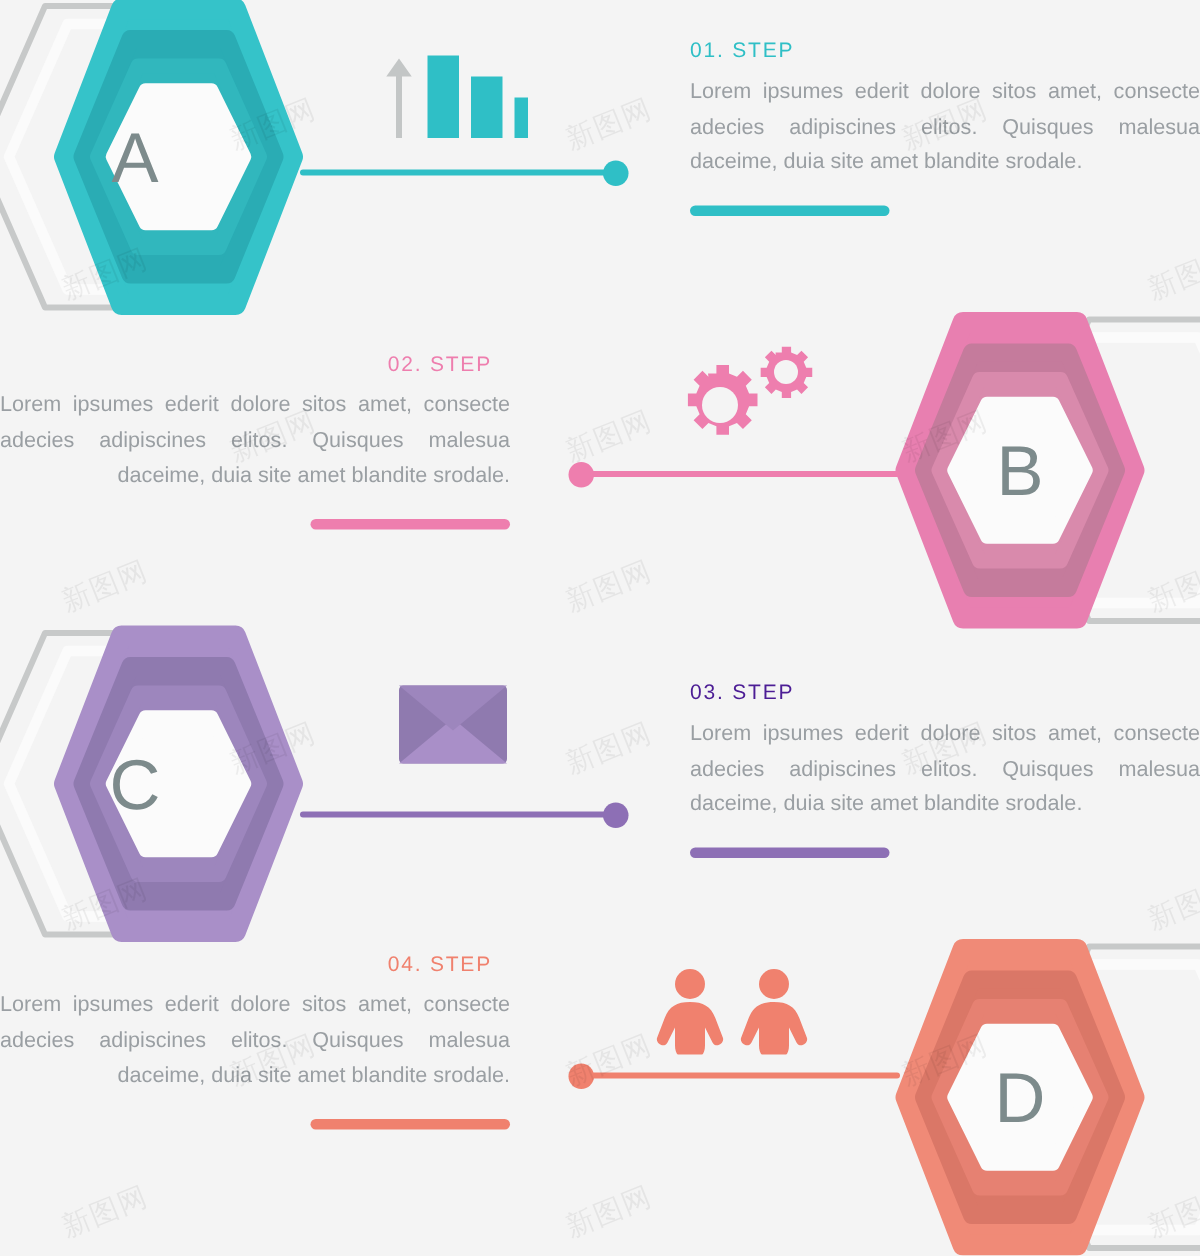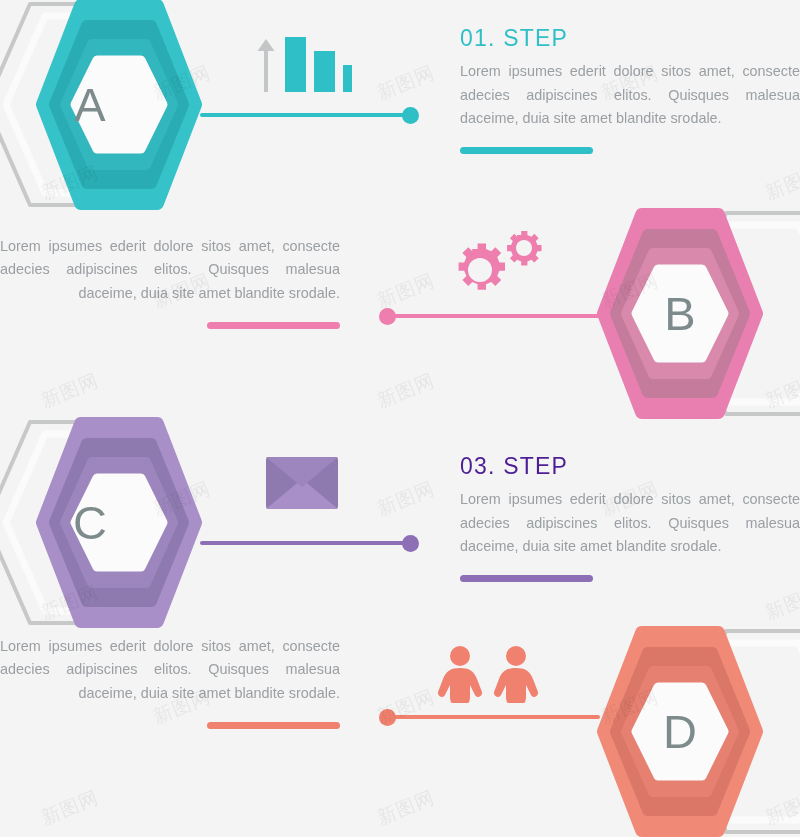--- a/index.html
+++ b/index.html
@@ -80,21 +80,21 @@
 
   
   .txt {
     position: absolute;
     width: 340px;
   }
   .txt.onright { left: 460px; top: 26px; }
   .txt.onleft  { left: 0px;   top: 26px; }
 
   .step-title {
-    font-size: 23px;
+    font-size: 14px;
     letter-spacing: 1.2px;
     font-weight: 400;
     margin: 0 12px 9px 0;
     line-height: 1.1;
   }
   .step-body {
     font-size: 14.4px;
     line-height: 1.62;
     color: #9a9fa3;
     margin: 0;
@@ -223,20 +223,21 @@
                    l-4.0 1.7 l0 4.0 l-6.2 0 l0 -4.0
                    l-4.0 -1.7 l-2.9 2.9 l-4.4 -4.4 l2.9 -2.9
                    l-1.7 -4.0 l-4.0 0 l0 -6.2 l4.0 0
                    l1.7 -4.0 l-2.9 -2.9 l4.4 -4.4 l2.9 2.9 Z"></path>
         </g>
         <circle cx="90" cy="17" r="8" fill="#f4f4f4"></circle>
       </svg>
     </div>
 
     <div class="txt onleft">
+      <p class="step-title" style="color: rgb(238, 126, 174);">02. STEP</p>
       <p class="step-body" style="color: rgb(154, 159, 163);">Lorem ipsumes ederit dolore sitos amet, consecte adecies adipiscines elitos. Quisques malesua daceime, duia site amet blandite srodale.</p>
       <div class="underbar" style="background: rgb(238, 126, 174);"></div>
     </div>
   </div>
 
   <div class="row r3">
 
     <div class="hexwrap left">
       <svg class="outline-svg" width="260" height="209" viewBox="0 0 260 209">
         <path d="M108 4 L196 4 L240 104.5 L196 205 L108 205 L64 104.5 Z" fill="none" stroke="#c7c9c9" stroke-width="4" stroke-linejoin="round" stroke-linecap="round" transform="translate(-38,0)"></path>
@@ -293,20 +294,21 @@
           <path d="M23 23 c-9 0 -14 3 -17 11 l-5 13 c-1 4 5 7 7 3 l5 -10 l0 12 c0 7 4 9 10 9 c6 0 10 -2 10 -9 l0 -12 l5 10 c2 4 8 1 7 -3 l-5 -13 c-3 -8 -8 -11 -17 -11 Z"></path>
         </g>
         <g fill="#f0816e">
           <circle cx="79" cy="11" r="10"></circle>
           <path d="M79 23 c-9 0 -14 3 -17 11 l-5 13 c-1 4 5 7 7 3 l5 -10 l0 12 c0 7 4 9 10 9 c6 0 10 -2 10 -9 l0 -12 l5 10 c2 4 8 1 7 -3 l-5 -13 c-3 -8 -8 -11 -17 -11 Z"></path>
         </g>
       </svg>
     </div>
 
     <div class="txt onleft" style="top:8px;">
+      <p class="step-title" style="color: rgb(240, 129, 110);">04. STEP</p>
       <p class="step-body" style="color: rgb(154, 159, 163);">Lorem ipsumes ederit dolore sitos amet, consecte adecies adipiscines elitos. Quisques malesua daceime, duia site amet blandite srodale.</p>
       <div class="underbar" style="background: rgb(240, 129, 110);"></div>
     </div>
   </div>
 
   <div class="wm" style="left:152px;  top:70px;">新图网</div>
   <div class="wm" style="left:376px;  top:70px;">新图网</div>
   <div class="wm" style="left:600px;  top:70px;">新图网</div>
   <div class="wm" style="left:764px;  top:170px;">新图网</div>
   <div class="wm" style="left:40px;   top:170px;">新图网</div>

